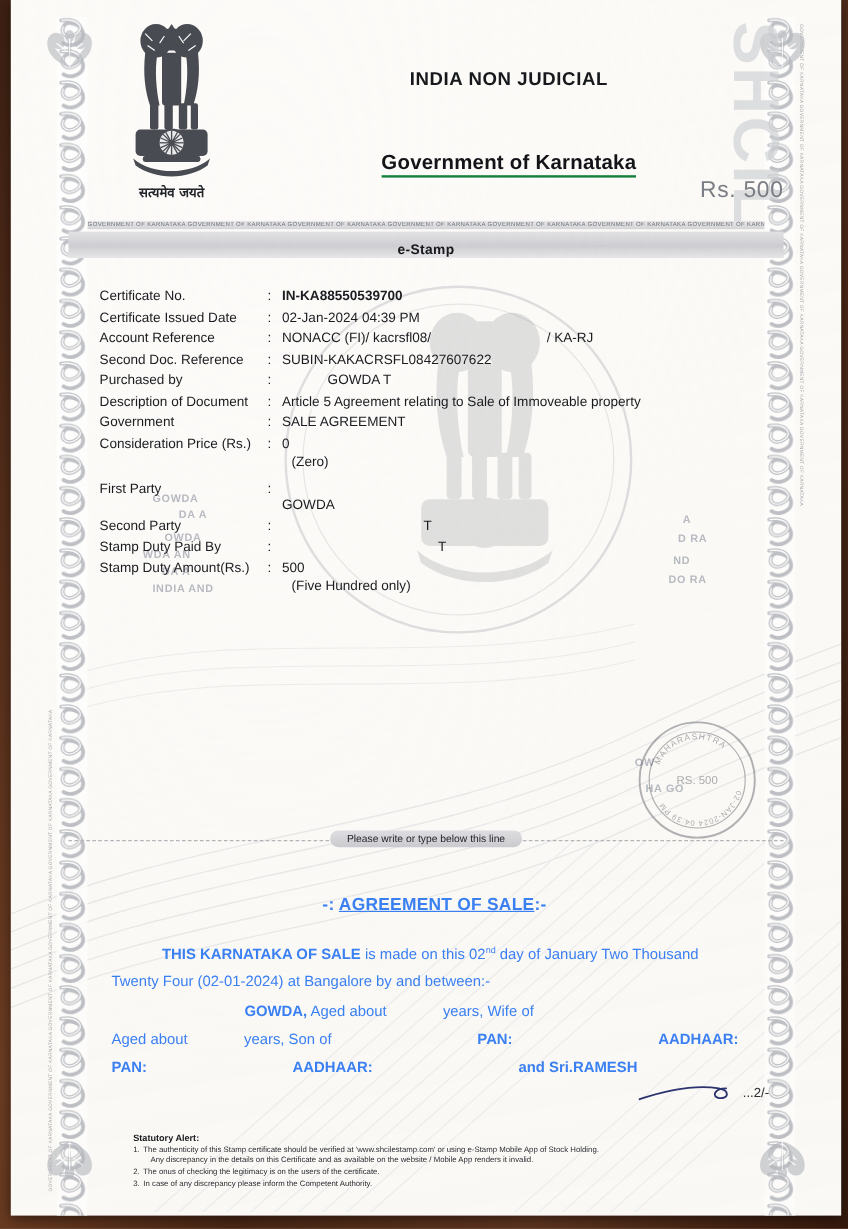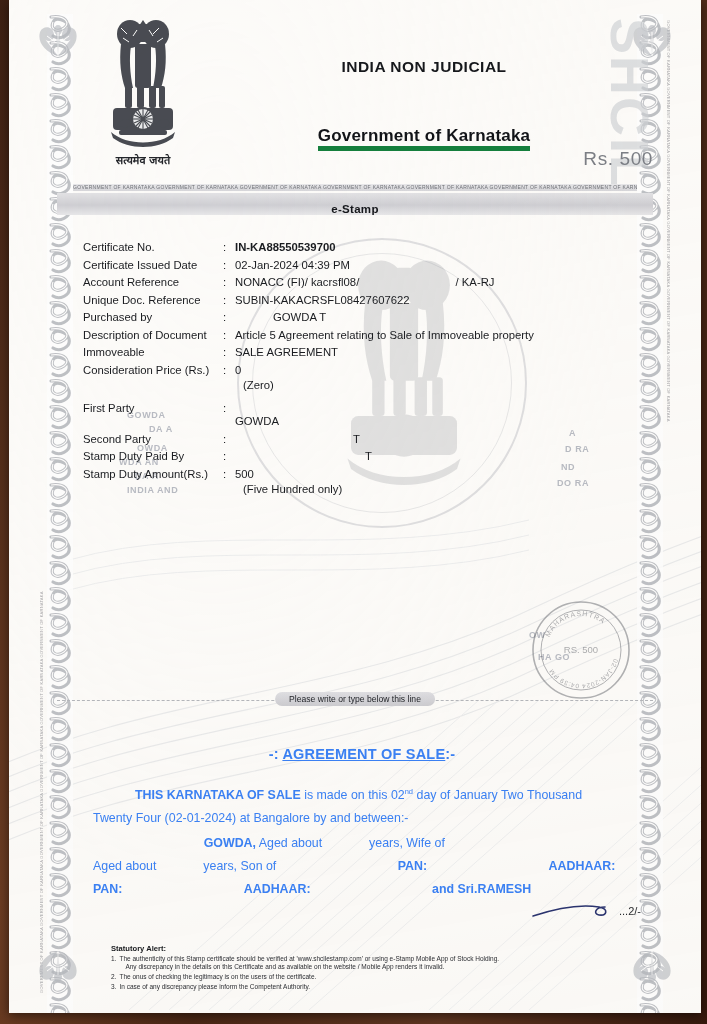--- a/index.html
+++ b/index.html
@@ -72,21 +72,21 @@
   #title-nonjudicial {
     position:absolute; left:250px; top:58px; width:330px;
     text-align:center; font-size:15.5px; font-weight:bold;
     letter-spacing:.5px; color:#16181c;
   }
   #title-govt {
     position:absolute; left:250px; top:126px; width:330px;
     text-align:center; font-size:17px; font-weight:bold;
     color:#121418; letter-spacing:.2px;
   }
-  #title-govt span { border-bottom:5px solid #15803d; padding-bottom:1px; }
+  #title-govt span { border-bottom:2px solid #15803d; padding-bottom:1px; }
   #denomination {
     position:absolute; right:48px; top:148px;
     font-size:19px; color:#7c7f86; letter-spacing:.6px;
     font-family:"Liberation Sans", sans-serif;
   }
   #shcil-wm {
     position:absolute; right:40px; top:18px;
     font-size:54px; font-weight:bold; color:#cfd2d6;
     writing-mode:vertical-rl; letter-spacing:2px; opacity:.65;
     pointer-events:none;
@@ -431,39 +431,39 @@
       <div class="k">Account Reference</div>
       <div class="c">:</div>
       <div class="v">
         <span>NONACC (FI)/ kacrsfl08/</span>
         <span class="redact"></span>
         <span>/ KA-RJ</span>
       </div>
     </div>
 
     <div class="crow">
-      <div class="k">Unique Doc. Reference</div>
+      <div class="k">Second Doc. Reference</div>
       <div class="c">:</div>
       <div class="v">SUBIN-KAKACRSFL08427607622</div>
     </div>
 
     <div class="crow">
       <div class="k">Purchased by</div>
       <div class="c">:</div>
       <div class="v indent-name">GOWDA T</div>
     </div>
 
     <div class="crow">
       <div class="k">Description of Document</div>
       <div class="c">:</div>
       <div class="v">Article 5 Agreement relating to Sale of Immoveable property</div>
     </div>
 
     <div class="crow">
-      <div class="k">Immoveable</div>
+      <div class="k">Government</div>
       <div class="c">:</div>
       <div class="v">SALE AGREEMENT</div>
     </div>
 
     <div class="crow">
       <div class="k">Consideration Price (Rs.)</div>
       <div class="c">:</div>
       <div class="v">
         <span>0</span>
         <div class="subline">(Zero)</div>

